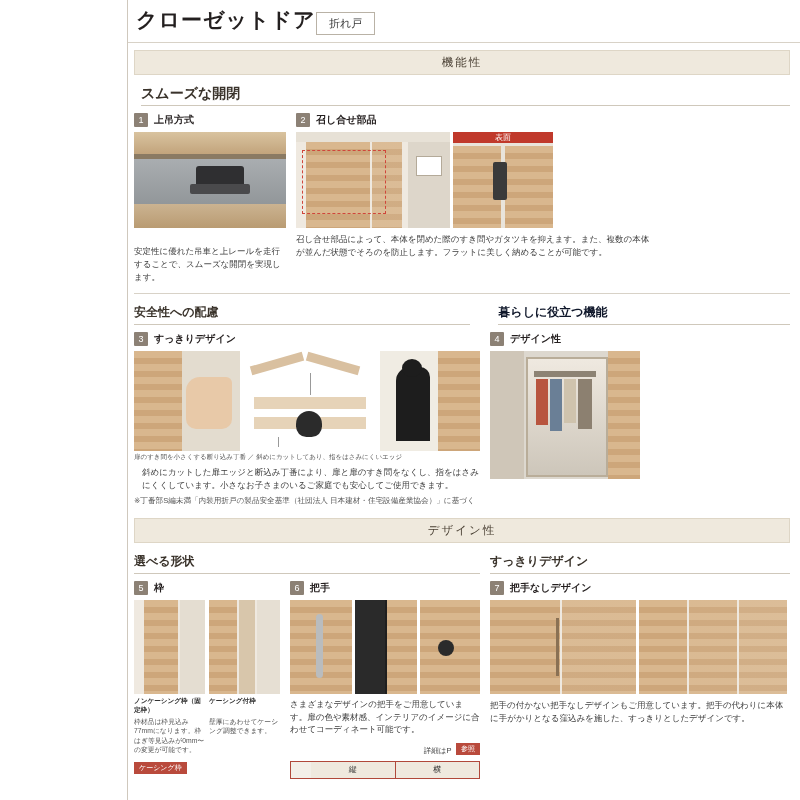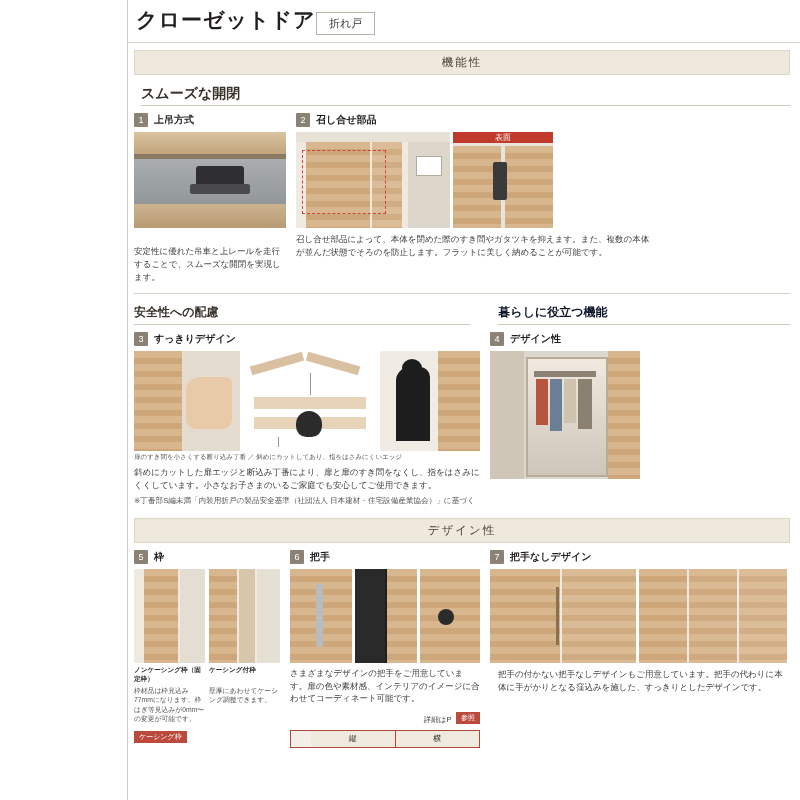--- a/index.html
+++ b/index.html
@@ -136,21 +136,21 @@
           </div>
           <div class="ph" style="width:100px;height:100px;background:#f0ece3;">
             <div class="woodv" style="position:absolute;left:58px;top:0;width:42px;height:100px;"></div>
             <div style="position:absolute;left:16px;top:16px;width:34px;height:74px;background:#1d1d1d;border-radius:14px 10px 0 0;"></div>
             <div style="position:absolute;left:22px;top:8px;width:20px;height:18px;background:#1d1d1d;border-radius:50%;"></div>
           </div>
         </div>
         <div style="font-size:6.5px;color:#555;margin-top:2px;">
           <span>扉のすき間を小さくする断り込み丁番 ／ 斜めにカットしてあり、指をはさみにくいエッジ</span>
         </div>
-        <div class="cap" style="margin-top:4px;">斜めにカットした扉エッジと断込み丁番により、扉と扉のすき間をなくし、指をはさみにくくしています。小さなお子さまのいるご家庭でも安心してご使用できます。</div>
+        <div class="cap" style="margin-top:4px;margin-left:8px;">斜めにカットした扉エッジと断込み丁番により、扉と扉のすき間をなくし、指をはさみにくくしています。小さなお子さまのいるご家庭でも安心してご使用できます。</div>
         <div class="cap small" style="margin-top:3px;">※丁番部S編未満「内装用折戸の製品安全基準（社団法人 日本建材・住宅設備産業協会）」に基づく</div>
       </div>
 
       <div class="col" style="width:300px;">
         <div class="itemhd">
           <div class="num">4</div>
           <div class="t">デザイン性</div>
         </div>
         <div style="display:flex;gap:8px;">
           <div class="ph" style="width:150px;height:128px;background:#ddd8cf;">
@@ -162,20 +162,24 @@
             <div style="position:absolute;left:74px;top:28px;width:12px;height:44px;background:#cfc3ad;"></div>
             <div style="position:absolute;left:88px;top:28px;width:14px;height:50px;background:#8c8070;"></div>
             <div class="woodv" style="position:absolute;left:118px;top:0;width:32px;height:128px;"></div>
           </div>
         </div>
       </div>
     </div>
 
     <div class="band" style="margin-top:12px;">デザイン性</div>
 
+    <div style="display:flex;margin:10px 10px 0 6px;gap:10px;">
+      <div style="width:346px;position:relative;font-size:12px;font-weight:bold;color:#3a332b;padding-bottom:3px;border-bottom:1px solid #cfc8bb;">選べる形状</div>
+      <div style="width:300px;position:relative;font-size:12px;font-weight:bold;color:#3a332b;padding-bottom:3px;border-bottom:1px solid #cfc8bb;">すっきりデザイン</div>
+    </div>
 
     <div class="row" style="gap:10px;">
 
       <div class="col" style="width:146px;">
         <div class="itemhd">
           <div class="num">5</div>
           <div class="t">枠</div>
         </div>
         <div style="display:flex;gap:4px;">
           <div class="ph" style="width:71px;height:94px;background:#efe9e0;">
@@ -252,18 +256,18 @@
             <div class="woodv" style="position:absolute;left:0;top:0;width:70px;height:94px;"></div>
             <div class="woodv" style="position:absolute;left:72px;top:0;width:74px;height:94px;opacity:.92;"></div>
             <div style="position:absolute;left:66px;top:18px;width:3px;height:58px;background:#8a7154;"></div>
           </div>
           <div class="ph" style="width:148px;height:94px;background:#efe9e0;">
             <div class="woodv" style="position:absolute;left:0;top:0;width:48px;height:94px;"></div>
             <div class="woodv" style="position:absolute;left:50px;top:0;width:48px;height:94px;opacity:.94;"></div>
             <div class="woodv" style="position:absolute;left:100px;top:0;width:48px;height:94px;opacity:.88;"></div>
           </div>
         </div>
-        <div class="cap" style="margin-top:5px;margin-left:8px;">把手の付かない把手なしデザインもご用意しています。把手の代わりに本体に手がかりとなる窪込みを施した、すっきりとしたデザインです。</div>
+        <div class="cap" style="margin-top:5px;">把手の付かない把手なしデザインもご用意しています。把手の代わりに本体に手がかりとなる窪込みを施した、すっきりとしたデザインです。</div>
       </div>
     </div>
 
   </div>
 </div>
 
 </body></html>

